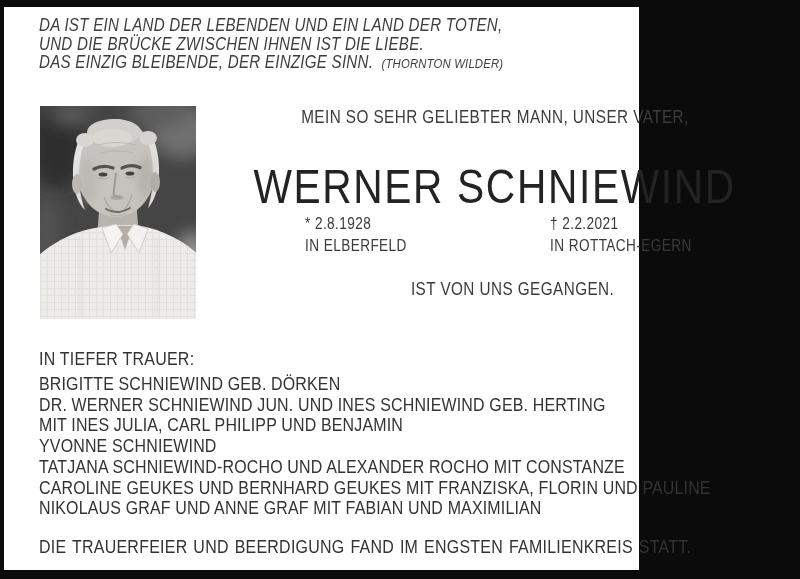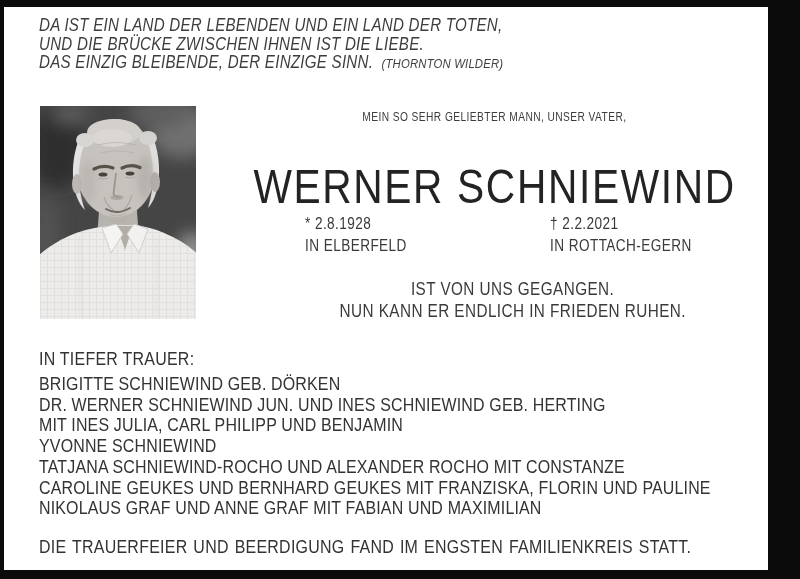--- a/index.html
+++ b/index.html
@@ -7,21 +7,21 @@
     width: 800px; height: 579px;
     background: #0b0b0b;
     position: relative;
     overflow: hidden;
     font-family: "Liberation Sans", sans-serif;
     -webkit-font-smoothing: antialiased;
   }
   .sheet {
     position: absolute;
     left: 4px; top: 7px;
-    width: 764px; height: 563px;
+    width: 635px; height: 563px;
     background: #ffffff;
   }
 
   
   .quote {
     position: absolute; left: 35px; top: 9px;
     font-style: italic;
     font-size: 18px; line-height: 18.7px;
     letter-spacing: .3px;
     color: #3d3d3d;
@@ -40,21 +40,21 @@
     width: 156px; height: 213px;
   }
   .photo svg { display: block; }
 
   
   .col { position: absolute; left: 192px; top: 0; width: 597px; height: 100%; }
   .crow { display: flex; justify-content: center; }
   .cx85 { display: inline-block; white-space: nowrap; transform: scaleX(.85); transform-origin: 50% 50%; }
 
   .introwrap { position: absolute; left: 0; right: 0; top: 100px; color: #3c3c3c; }
-  .introwrap .crow { height: 20px; line-height: 20px; font-size: 12px; letter-spacing: .5px; }
+  .introwrap .crow { height: 20px; line-height: 20px; font-size: 18px; letter-spacing: .5px; }
 
   .namewrap { position: absolute; left: 0; right: 0; top: 156px; align-items: center; }
   .name {
     display: inline-block; white-space: nowrap;
     font-size: 49px; line-height: 46px;
     font-weight: 300;
     letter-spacing: 2px;
     color: #232323;
     transform: scaleX(.83); transform-origin: 50% 50%;
   }
@@ -194,23 +194,20 @@
     </div>
 
     <div class="namewrap crow">
       <span class="name">WERNER SCHNIEWIND</span>
     </div>
 
     <div class="farewellwrap">
       <div class="crow">
           <span class="cx85">IST VON UNS GEGANGEN.</span>
         </div>
-      <div class="crow">
-          <span class="cx85">NUN KANN ER ENDLICH IN FRIEDEN RUHEN.</span>
-        </div>
     </div>
 
   </div>
 
   <div class="datecol birth">
     <div>* 2.8.1928</div>
     <div>IN ELBERFELD</div>
   </div>
   <div class="datecol death">
     <div>† 2.2.2021</div>

